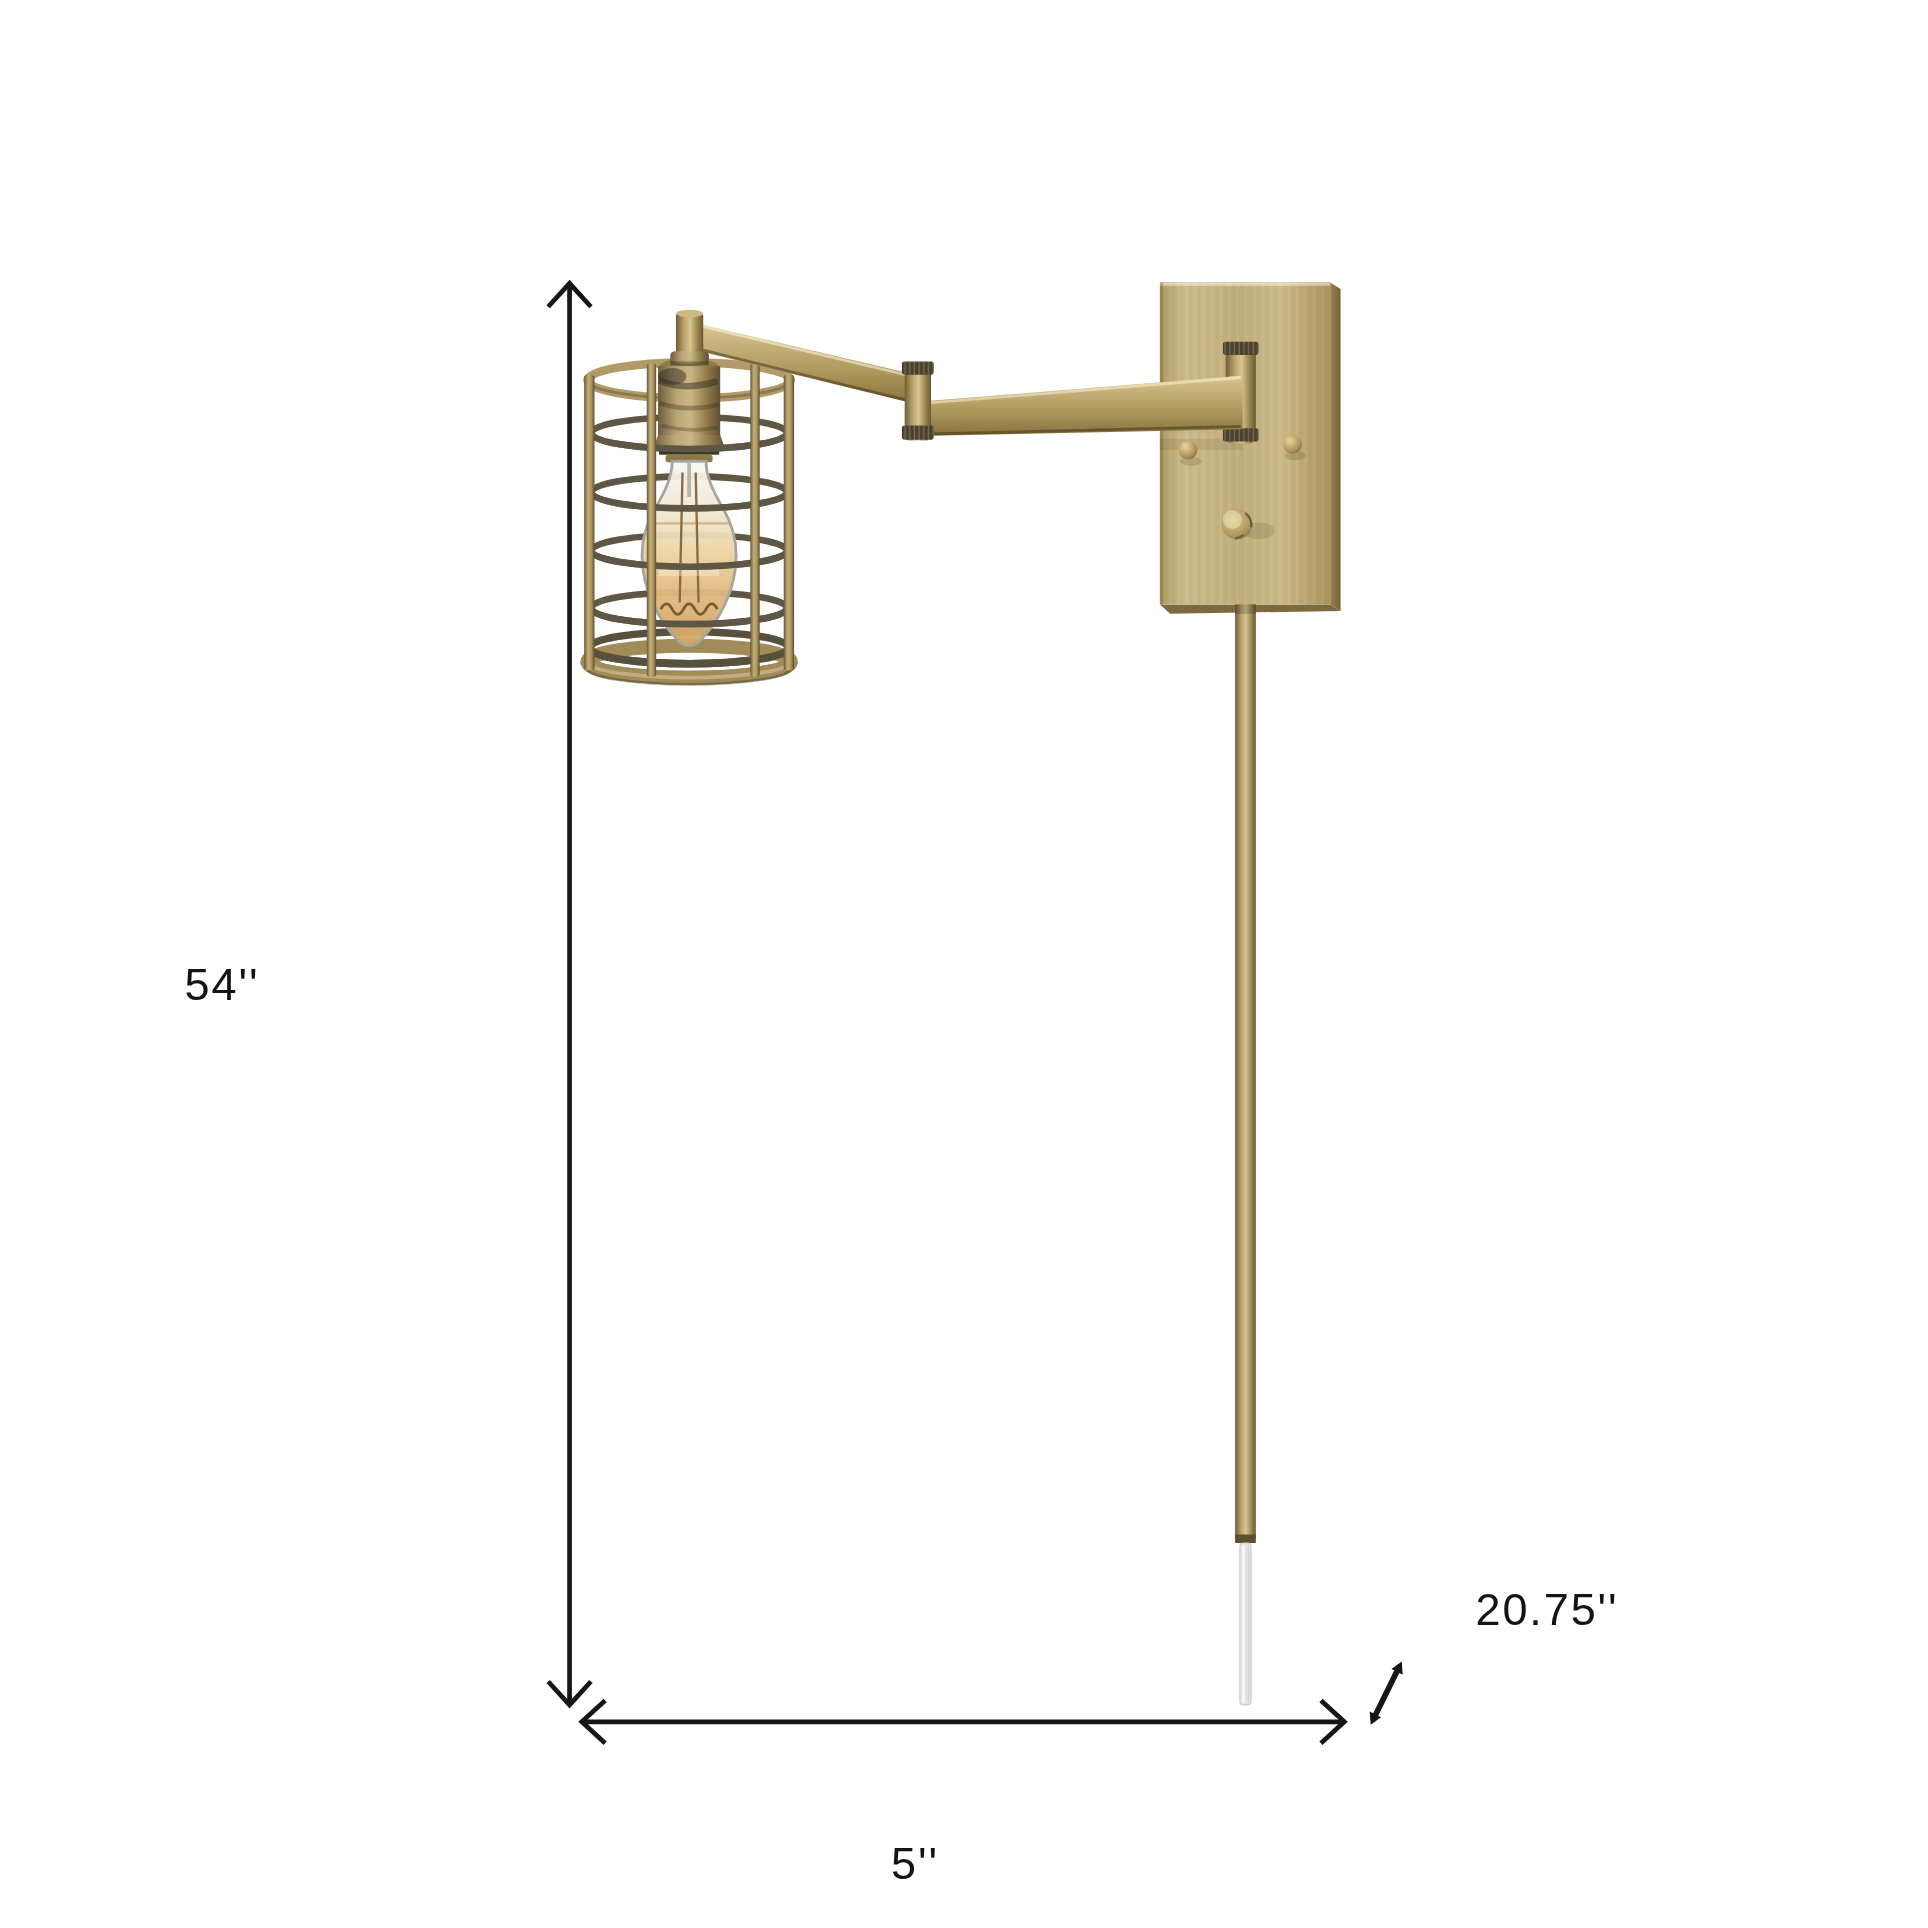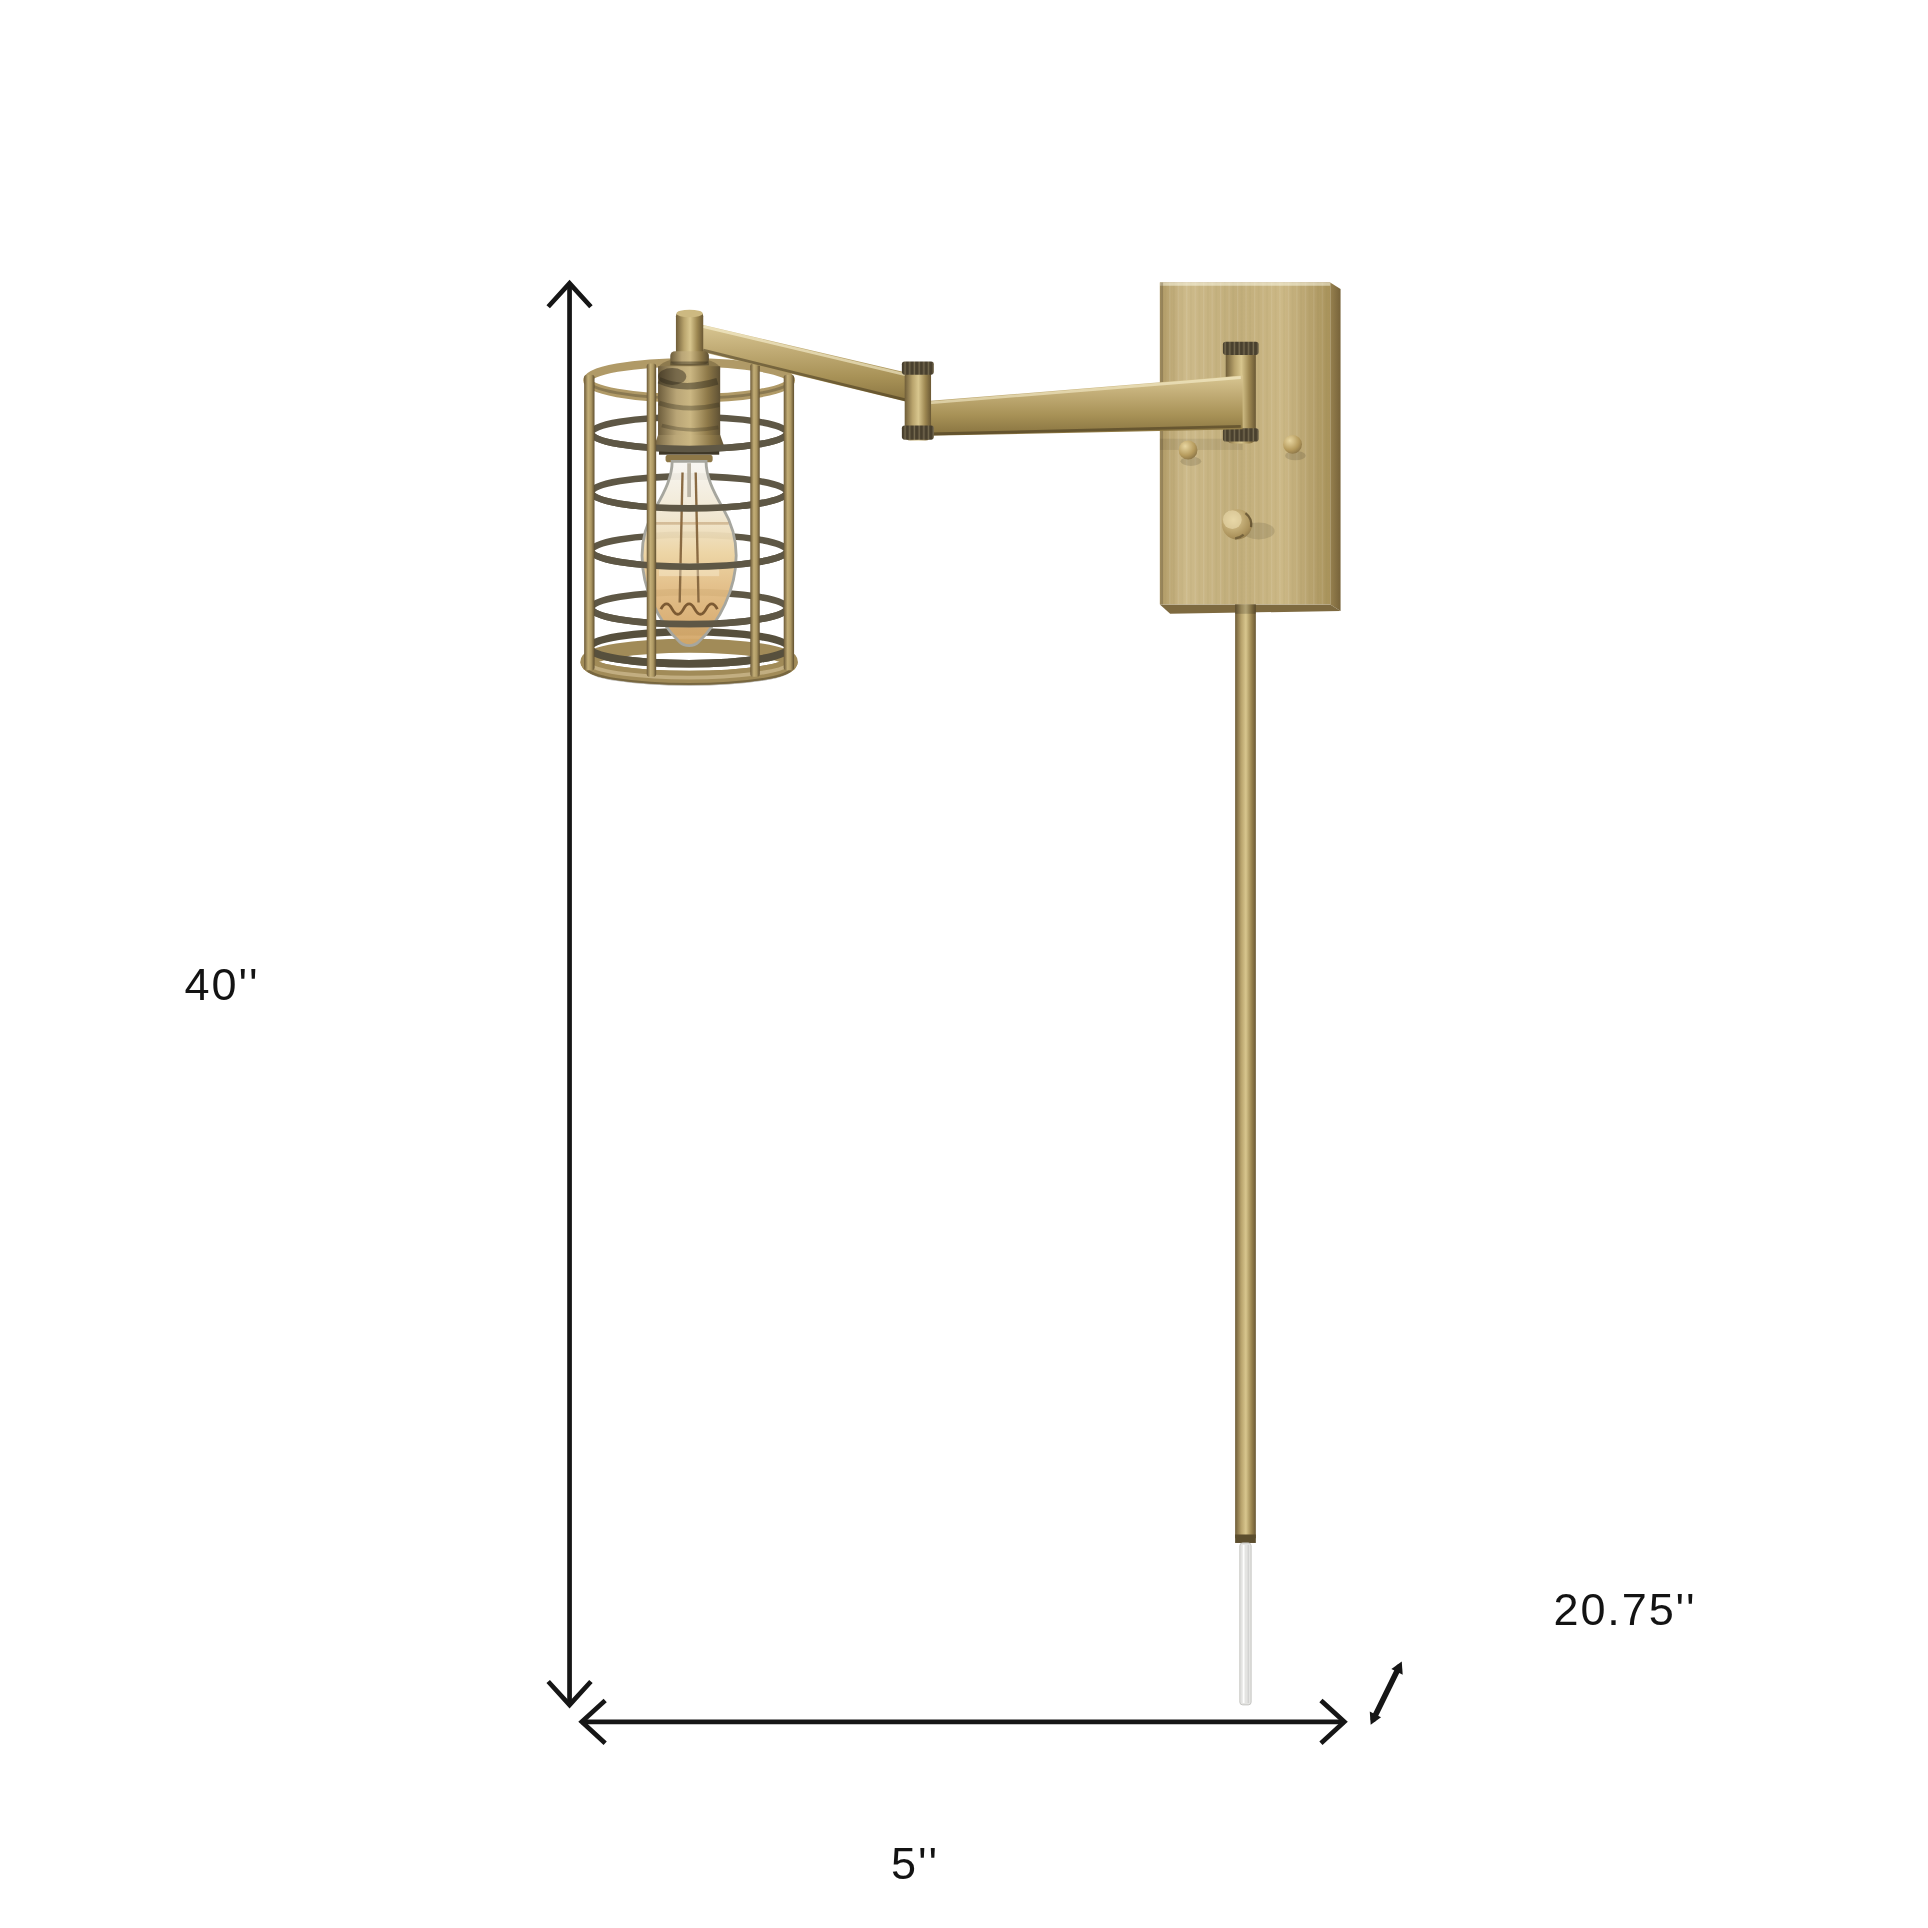--- a/index.html
+++ b/index.html
@@ -8,21 +8,21 @@
     font-family:"Liberation Sans","DejaVu Sans",sans-serif;
   }
   .art{position:absolute;left:0;top:0;width:1928px;height:1928px;}
   .dim-label{
     position:absolute;transform:translate(-50%,-50%);
     font-size:45px;line-height:1;color:#131313;letter-spacing:1.9px;white-space:nowrap;
     font-weight:400;
   }
   .lbl-height{left:222px;top:984px;}
   .lbl-width{left:915px;top:1863px;}
-  .lbl-cord{left:1625px;top:1609px;}
+  .lbl-cord{left:1547px;top:1609px;}
 </style>
 </head>
 <body>
 
 <div class="stage">
 
 <svg class="art" viewBox="0 0 2048 2048">
   <defs>
     <linearGradient id="gPlate" x1="0" y1="0" x2="1" y2="0">
       <stop offset="0" stop-color="#b19b66"></stop>
@@ -223,18 +223,18 @@
     <polyline points="1405,1808 1428,1829 1405,1850"></polyline>
   </g>
 
   <g>
     <line x1="1459" y1="1826" x2="1486" y2="1771" stroke="#161616" stroke-width="6" stroke-linecap="round"></line>
     <polygon points="1489,1765 1490,1779 1478,1773" fill="#161616"></polygon>
     <polygon points="1456,1832 1467,1824 1455,1818" fill="#161616"></polygon>
   </g>
 </svg>
 
-<div class="dim-label lbl-height">40''</div>
+<div class="dim-label lbl-height">54''</div>
 <div class="dim-label lbl-width">5''</div>
 <div class="dim-label lbl-cord">20.75''</div>
 
 </div>
 
 
 </body></html>

